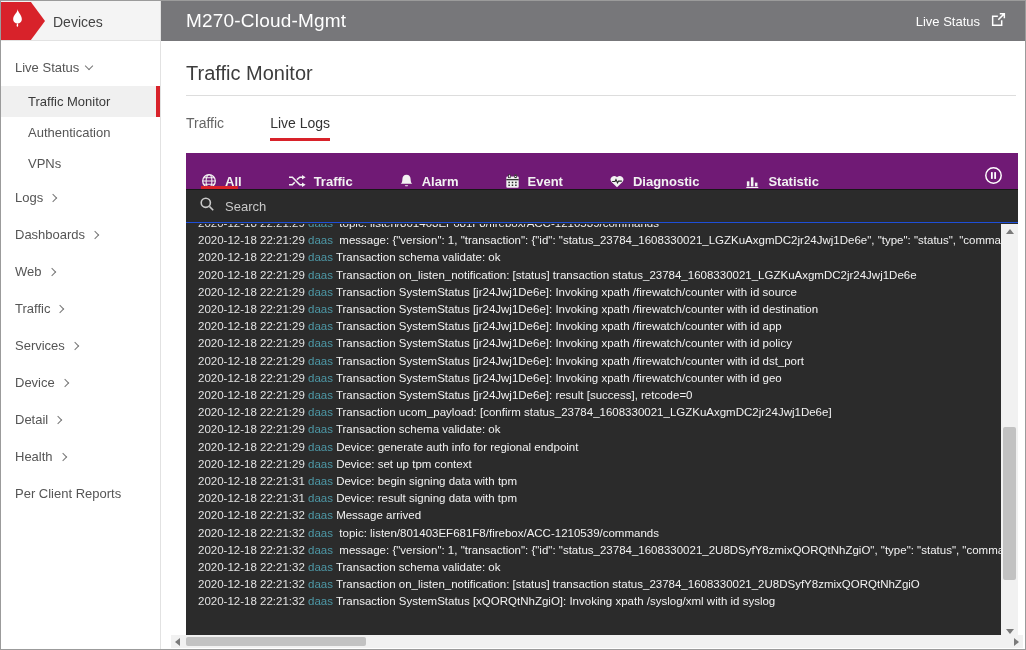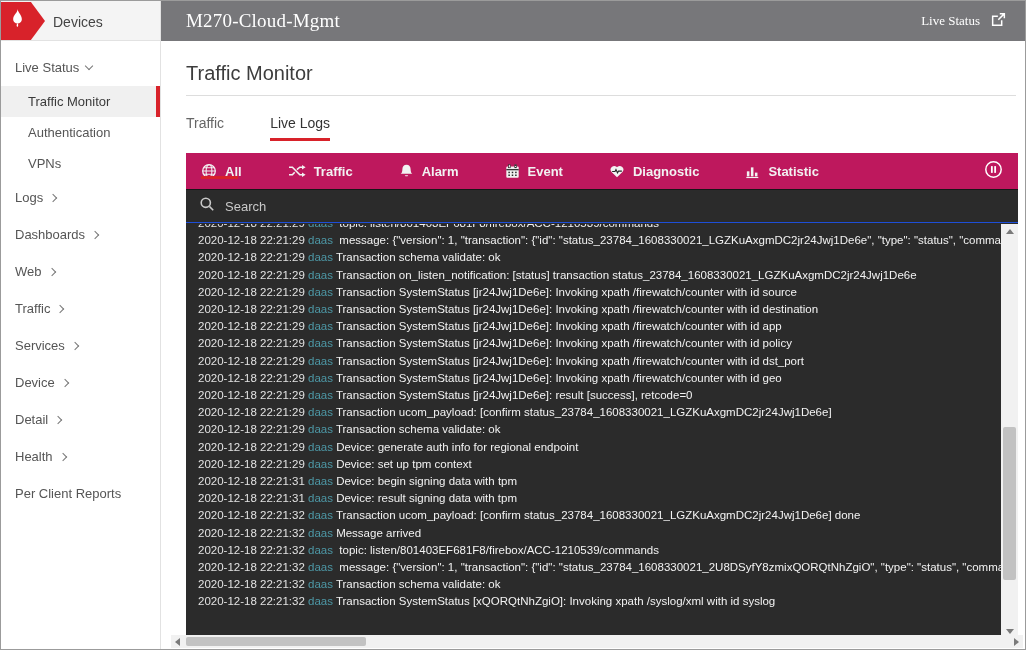--- a/index.html
+++ b/index.html
@@ -19,33 +19,33 @@
   .brand-label{position:absolute;left:52px;top:13px;font-size:14px;color:#444;}
   nav{display:block;padding-top:8px;}
   .nav-item{font-size:13px;color:#555;padding:11px 14px;cursor:pointer;position:relative;}
   .nav-item.sub{padding:8px 14px 8px 27px;}
   .nav-item.sel{background:#f0f0f0;color:#3a3a3a;}
   .nav-item.sel::after{content:'';position:absolute;right:0;top:0;bottom:0;width:4px;background:var(--accent);}
   .chev{display:inline-block;width:6px;height:6px;border-right:1.5px solid #777;border-bottom:1.5px solid #777;margin-left:7px;vertical-align:1px;}
   .chev.right{transform:rotate(-45deg);}
   .chev.down{transform:rotate(45deg);vertical-align:3px;}
   
-  .header{position:absolute;left:160px;top:0;right:0;height:40px;background:var(--header_bg);color:#fff;display:flex;align-items:center;font-family:Liberation Serif, serif;}
+  .header{position:absolute;left:160px;top:0;right:0;height:40px;background:var(--header_bg);color:#fff;display:flex;align-items:center;}
   .header-title{font-size:19px;padding-left:25px;letter-spacing:.2px;}
   .header-right{margin-left:auto;display:flex;align-items:center;gap:10px;padding-right:18px;font-size:13px;cursor:pointer;}
   
   .content{position:absolute;left:160px;top:40px;right:0;bottom:0;background:#fff;}
   .page-title{font-size:20px;font-weight:400;color:#3d3d3d;margin:21px 0 0 25px;}
   .title-rule{border-bottom:1px solid #ddd;margin:10px 9px 0 25px;}
   .tabs{display:flex;gap:46px;margin:19px 0 0 25px;font-size:14px;}
   .tab{color:#666;padding-bottom:7px;cursor:pointer;}
   .tab.sel{color:#333;border-bottom:3px solid var(--accent);}
   
   .panel{position:absolute;left:25px;top:112px;width:832px;height:485px;background:var(--panel_bg);}
-  .panel-tabs{height:37px;display:flex;align-items:center;padding:0 15px;background:#be185d;border-bottom:1px solid #171717;}
+  .panel-tabs{height:37px;display:flex;align-items:flex-end;padding:0 15px;background:#701a75;border-bottom:1px solid #171717;}
   .ptab{display:flex;align-items:center;gap:8px;color:#f2f2f2;font-size:13px;font-weight:600;margin-right:46px;position:relative;cursor:pointer;}
   .ptab.sel::after{content:'';position:absolute;left:0;right:4px;bottom:0;height:3px;background:var(--accent);}
   .ptab svg{display:block;}
   .panel-pause{margin-left:auto;display:flex;align-items:center;color:#fff;cursor:pointer;}
   .search-row{height:33px;display:flex;align-items:center;gap:10px;padding:0 13px;border-bottom:1px solid #1d4ed8;color:#c9c9c9;}
   .search-row input{background:transparent;border:none;outline:none;color:#ddd;font-size:13px;font-family:inherit;width:400px;}
   .search-row input::placeholder{color:#c9c9c9;opacity:1;}
   .logs{position:absolute;left:0;right:17px;top:71px;bottom:0;overflow:hidden;padding-left:12px;}
   .log-row{white-space:pre;font-size:11.5px;line-height:17.2px;color:#ededed;}
   .log-row:first-child{margin-top:-9px;}
@@ -219,25 +219,25 @@
         <div class="log-row"><span class="log-time">2020-12-18 22:21:29</span> <span class="log-src">daas</span> <span class="log-msg">Transaction SystemStatus [jr24Jwj1De6e]: Invoking xpath /firewatch/counter with id policy</span></div>
         <div class="log-row"><span class="log-time">2020-12-18 22:21:29</span> <span class="log-src">daas</span> <span class="log-msg">Transaction SystemStatus [jr24Jwj1De6e]: Invoking xpath /firewatch/counter with id dst_port</span></div>
         <div class="log-row"><span class="log-time">2020-12-18 22:21:29</span> <span class="log-src">daas</span> <span class="log-msg">Transaction SystemStatus [jr24Jwj1De6e]: Invoking xpath /firewatch/counter with id geo</span></div>
         <div class="log-row"><span class="log-time">2020-12-18 22:21:29</span> <span class="log-src">daas</span> <span class="log-msg">Transaction SystemStatus [jr24Jwj1De6e]: result [success], retcode=0</span></div>
         <div class="log-row"><span class="log-time">2020-12-18 22:21:29</span> <span class="log-src">daas</span> <span class="log-msg">Transaction ucom_payload: [confirm status_23784_1608330021_LGZKuAxgmDC2jr24Jwj1De6e]</span></div>
         <div class="log-row"><span class="log-time">2020-12-18 22:21:29</span> <span class="log-src">daas</span> <span class="log-msg">Transaction schema validate: ok</span></div>
         <div class="log-row"><span class="log-time">2020-12-18 22:21:29</span> <span class="log-src">daas</span> <span class="log-msg">Device: generate auth info for regional endpoint</span></div>
         <div class="log-row"><span class="log-time">2020-12-18 22:21:29</span> <span class="log-src">daas</span> <span class="log-msg">Device: set up tpm context</span></div>
         <div class="log-row"><span class="log-time">2020-12-18 22:21:31</span> <span class="log-src">daas</span> <span class="log-msg">Device: begin signing data with tpm</span></div>
         <div class="log-row"><span class="log-time">2020-12-18 22:21:31</span> <span class="log-src">daas</span> <span class="log-msg">Device: result signing data with tpm</span></div>
-        <div class="log-row"><span class="log-time">2020-12-18 22:21:32</span> <span class="log-src">daas</span> <span class="log-msg">Transaction ucom_payload: [confirm status_23784_1608330021_LGZKuAxgmDC2jr24Jwj1De6e] done</span></div>
         <div class="log-row"><span class="log-time">2020-12-18 22:21:32</span> <span class="log-src">daas</span> <span class="log-msg">Message arrived</span></div>
         <div class="log-row"><span class="log-time">2020-12-18 22:21:32</span> <span class="log-src">daas</span> <span class="log-msg"> topic: listen/801403EF681F8/firebox/ACC-1210539/commands</span></div>
         <div class="log-row"><span class="log-time">2020-12-18 22:21:32</span> <span class="log-src">daas</span> <span class="log-msg"> message: {"version": 1, "transaction": {"id": "status_23784_1608330021_2U8DSyfY8zmixQORQtNhZgiO", "type": "status", "command</span></div>
         <div class="log-row"><span class="log-time">2020-12-18 22:21:32</span> <span class="log-src">daas</span> <span class="log-msg">Transaction schema validate: ok</span></div>
+        <div class="log-row"><span class="log-time">2020-12-18 22:21:32</span> <span class="log-src">daas</span> <span class="log-msg">Transaction on_listen_notification: [status] transaction status_23784_1608330021_2U8DSyfY8zmixQORQtNhZgiO</span></div>
         <div class="log-row"><span class="log-time">2020-12-18 22:21:32</span> <span class="log-src">daas</span> <span class="log-msg">Transaction SystemStatus [xQORQtNhZgiO]: Invoking xpath /syslog/xml with id syslog</span></div>
       </div>
     <div class="vscroll">
       <span class="arr up">
           <span class="tri-up"></span>
         </span>
       <span class="vthumb"></span>
       <span class="arr dn">
           <span class="tri-dn"></span>
         </span>

